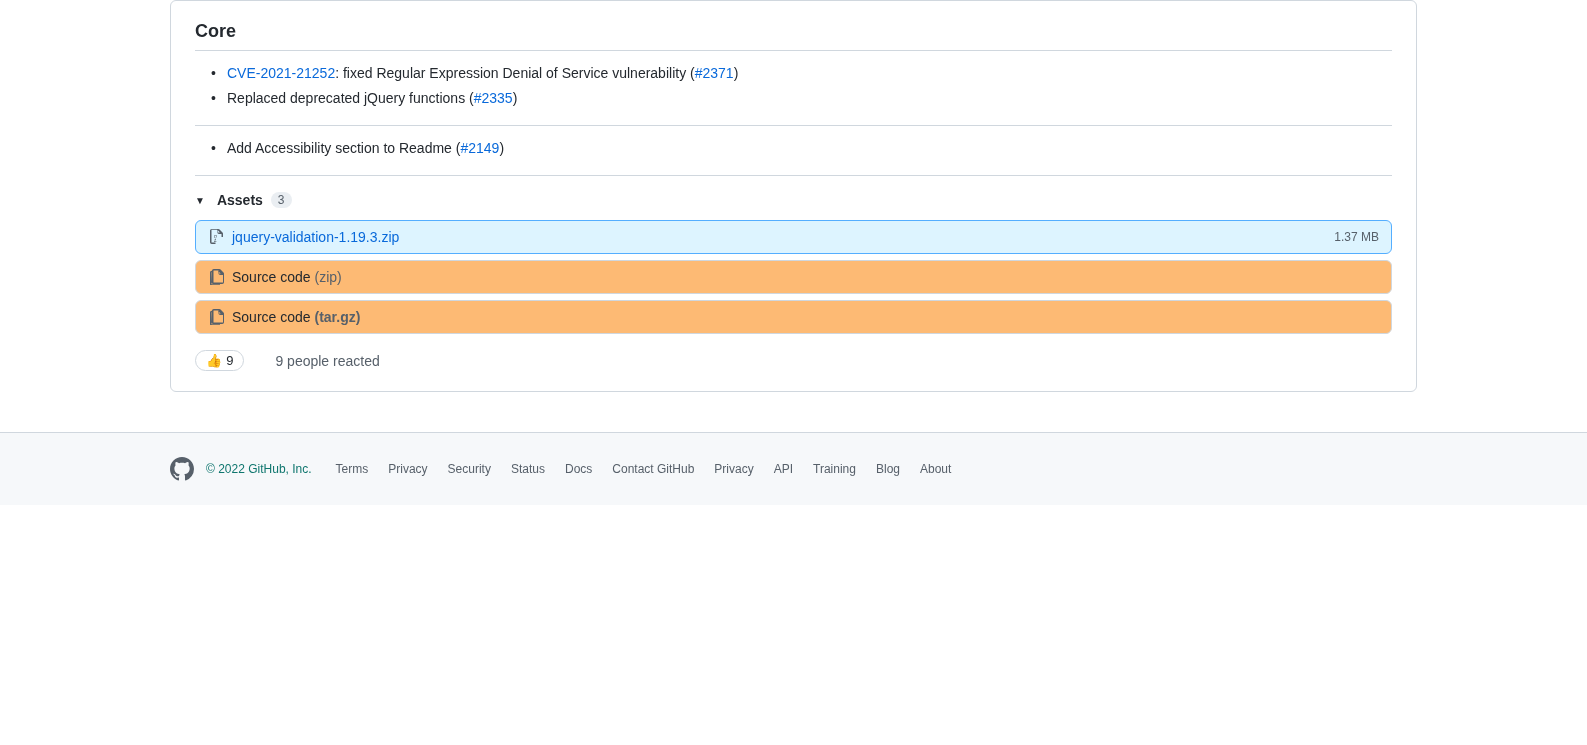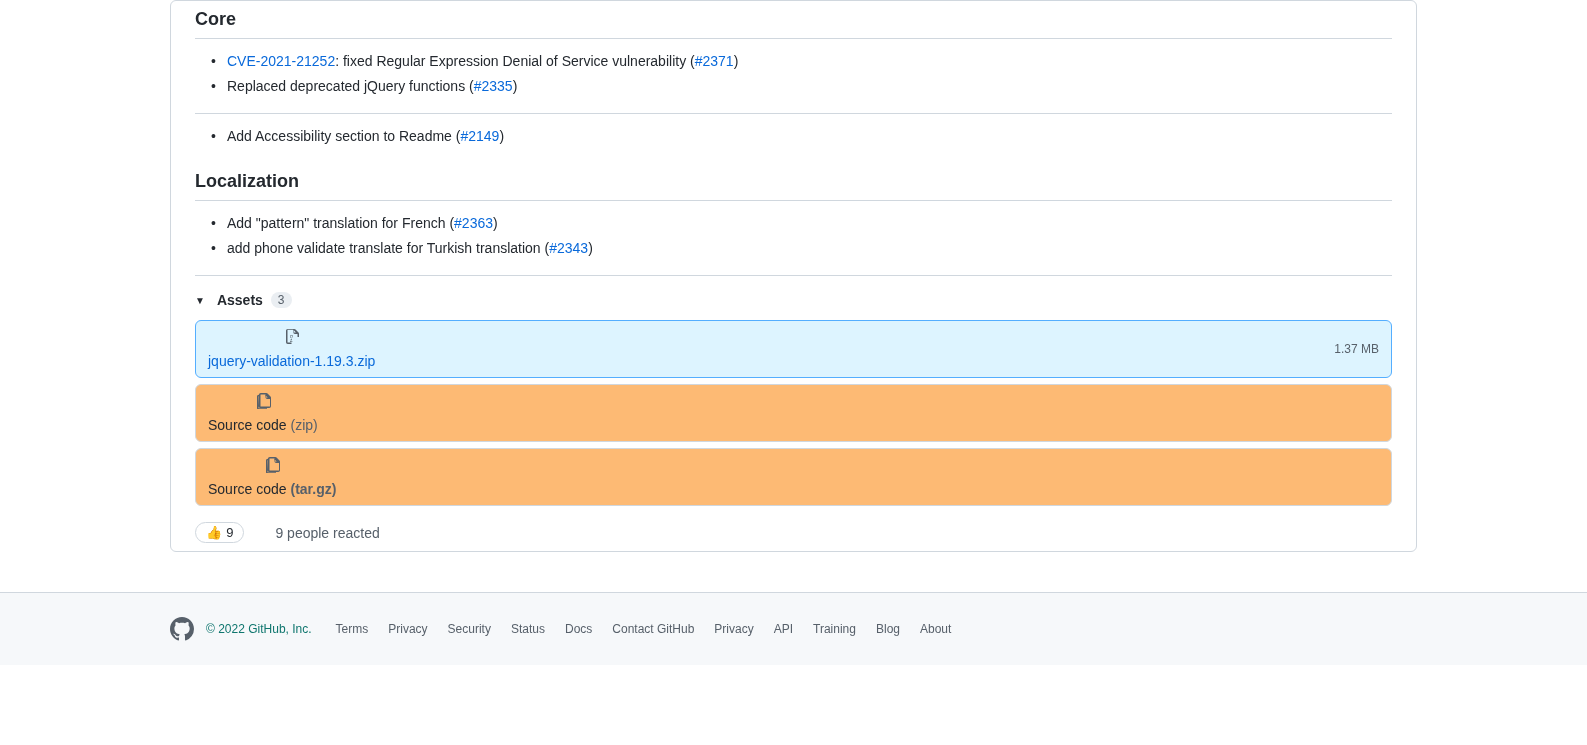--- a/index.html
+++ b/index.html
@@ -8,21 +8,21 @@
       font-size: 14px;
       color: #24292f;
       background: #ffffff;
       min-height: 745px;
     }
 
     .content-area {
       border: 1px solid #d0d7de;
       border-radius: 6px;
       margin: 0 170px;
-      padding: 8px 24px;
+      padding: 20px 24px;
       background: #fff;
     }
 
     .section-title {
       font-size: 18px;
       font-weight: 600;
       color: #24292f;
       margin-bottom: 8px;
       padding-top: 8px;
     }
@@ -98,21 +98,20 @@
 
     .asset-row.highlighted {
       background: #ddf4ff;
       border-color: #54aeff;
     }
 
     .asset-left {
       display: flex;
       align-items: center;
       gap: 8px;
-      flex-direction: column;
     }
 
     .asset-icon {
       width: 16px;
       height: 16px;
       display: flex;
       align-items: center;
       justify-content: center;
       color: #57606a;
       flex-shrink: 0;
@@ -224,32 +223,20 @@
 
     <div>
       <hr class="section-divider">
       <ul class="bullet-list">
         <li>
           Add Accessibility section to Readme (<a class="link-blue" href="#">#2149</a>)
         </li>
       </ul>
     </div>
 
-    <div>
-      <div class="section-title">Localization</div>
-      <hr class="section-divider">
-      <ul class="bullet-list">
-        <li>
-          Add "pattern" translation for French (<a class="link-blue" href="#">#2363</a>)
-        </li>
-        <li>
-          add phone validate translate for Turkish translation (<a class="link-blue" href="#">#2343</a>)
-        </li>
-      </ul>
-    </div>
 
     <div class="assets-section">
       <div class="assets-header">
         <span class="chevron-down">▼</span>
         <span>Assets</span>
         <span class="assets-count-badge">3</span>
       </div>
 
       <a class="asset-row highlighted" href="#">
         <div class="asset-left">

